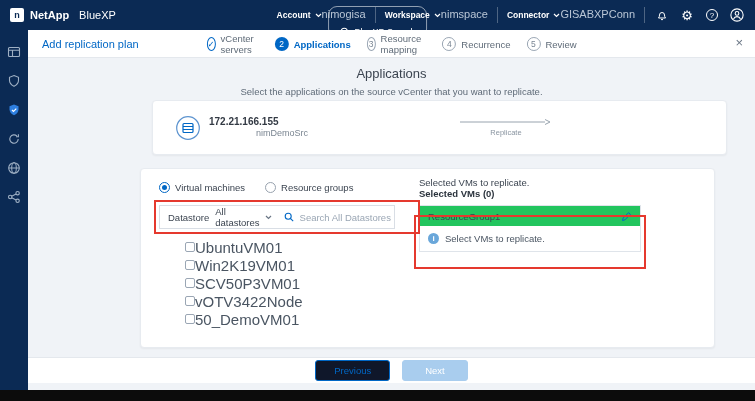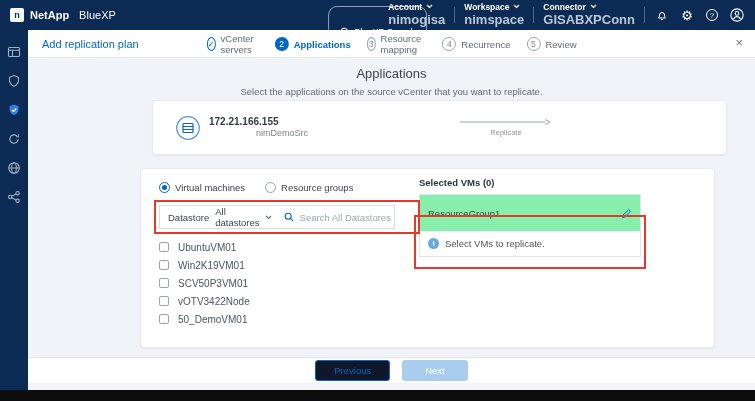--- a/index.html
+++ b/index.html
@@ -8,23 +8,23 @@
   .screen { position:relative; width:755px; height:401px; background:#f0f3f7; overflow:hidden; margin:0 auto; }
 
   
   .topbar { position:absolute; top:0; left:0; width:755px; height:30px; background:#0b2a54; display:flex; align-items:center; padding:0 10px; }
   .brand { display:flex; align-items:center; gap:6px; }
   .logo-mark { width:14px; height:14px; background:#ffffff; border-radius:2px; color:#0b2a54; font-size:9px; font-weight:bold; display:flex; align-items:center; justify-content:center; }
   .brand-name { color:#fff; font-size:11px; font-weight:bold; }
   .product-name { color:#fff; font-size:11px; margin-left:4px; }
   .search-pill { position:absolute; left:50%; transform:translateX(-50%); top:6px; height:32px; border:1px solid rgba(255,255,255,.55); border-radius:9px; display:flex; align-items:flex-end; gap:5px; padding:0 11px; color:#fff; font-size:9px; cursor:pointer; background:transparent; }
   .top-right { margin-left:auto; display:flex; align-items:center; gap:9px; }
-  .hmenu { display:flex; flex-direction:column; line-height:1.25; cursor:pointer; }
+  .hmenu { display:flex; flex-direction:row; line-height:1.25; cursor:pointer; }
   .hmenu-top { display:flex; align-items:center; gap:4px; color:#fff; font-size:8.5px; font-weight:bold; }
-  .hmenu-val { color:#b9c6d6; font-size:13px;font-weight:bold; }
+  .hmenu-val { color:#b9c6d6; font-size:11px; }
   .hdiv { width:1px; height:16px; background:rgba(255,255,255,.28); }
   .hicon { color:#fff; display:flex; align-items:center; justify-content:center; width:16px; height:16px; cursor:pointer; background:none; border:none; }
   .help-badge { width:12px; height:12px; border:1px solid #fff; border-radius:50%; color:#fff; font-size:8px; display:flex; align-items:center; justify-content:center; }
   .gear-glyph { font-size:13px; line-height:1; }
 
   
   .body { position:absolute; top:30px; left:0; right:0; bottom:11px; display:flex; }
   .sidebar { width:28px; background:#0b2a54; display:flex; flex-direction:column; align-items:center; padding-top:12px; gap:9px; }
   .side-btn { width:20px; height:20px; display:flex; align-items:center; justify-content:center; color:#9fb0c4; background:none; border:none; cursor:pointer; }
   .side-btn.active { color:#2e7fe0; }
@@ -66,28 +66,28 @@
   .radio.sel { border:1px solid #0067c5; }
   .radio-dot { width:5px; height:5px; border-radius:50%; background:#0067c5; }
   .datastore-row { margin-top:10px; width:236px; height:24px; border:1px solid #d9dee5; background:#fff; display:flex; align-items:center; padding:0 8px; gap:6px; font-size:9.5px; color:#3b4450; }
   .ds-select { display:flex; align-items:center; gap:5px; cursor:pointer; color:#3b4450; }
   .ds-caret { color:#6a7685; display:flex; }
   .vdiv { width:1px; height:14px; background:#e0e5ea; }
   .ds-search-icon { color:#0067c5; display:flex; }
   .ds-input { border:none; outline:none; font-size:9.5px; width:108px; color:#3b4450; background:transparent; }
   .ds-input::placeholder { color:#9aa6b4; }
   .vm-list { margin-top:9px; display:flex; flex-direction:column; }
-  .vm-row { display:flex; align-items:center; gap:9px; height:18px; font-size:10px; color:#4a5562; }
+  .vm-row { display:flex; align-items:center; height:18px; font-size:15px; color:#4a5562;margin-left:26px; }
   .checkbox { width:10px; height:10px; border:1px solid #9aa6b4; border-radius:2px; background:#fff; cursor:pointer; }
 
   .right-col { position:absolute; left:278px; top:8px; width:222px; font-size:9.5px; }
   .sel-heading { color:#3b4450; }
   .sel-count { font-weight:bold; color:#2b333d; }
   .group-box { margin-top:6px; border:1px solid #dfe4ea; background:#fff; }
-  .group-head { height:36px; background:#86efac; display:flex; align-items:center; justify-content:space-between; padding:0 8px; color:#3b4450; }
+  .group-head { height:20px; background:#22c55e; display:flex; align-items:center; justify-content:space-between; padding:0 8px; color:#3b4450; }
   .edit-btn { background:none; border:none; cursor:pointer; display:flex; align-items:center; color:#0067c5; }
   .group-body { padding:7px 8px; display:flex; align-items:center; gap:6px; color:#4a5562; }
   .info-badge { width:11px; height:11px; border-radius:50%; background:#6aa7da; color:#fff; font-size:8px; font-weight:bold; display:flex; align-items:center; justify-content:center; flex:none; }
 
   .annotation { position:absolute; border:2px solid #e5392e; pointer-events:none; }
   .ann-datastore { left:13px; top:31px; width:266px; height:34px; }
   .ann-selected { left:273px; top:46px; width:232px; height:54px; }
 
   
   .footerbar { position:absolute; left:0; right:0; bottom:7px; height:26px; background:#fff; border-top:1px solid #e4e8ed; display:flex; align-items:center; justify-content:center; gap:12px; }
@@ -351,20 +351,21 @@
               <span>vOTV3422Node</span>
             </div>
             <div class="vm-row">
               <span class="checkbox"></span>
               <span>50_DemoVM01</span>
             </div>
           </div>
         </div>
 
         <div class="right-col">
+          <div class="sel-heading">Selected VMs to replicate.</div>
           <div class="sel-count">Selected VMs (0)</div>
           <div class="group-box">
             <div class="group-head">
               <span>ResourceGroup1</span>
               <button class="edit-btn">
                 <span style="display:flex;">
                     <svg width="11" height="11" viewBox="0 0 11 11">
                       <path d="M1.5 9.5l.6-2.4 5.5-5.5 1.8 1.8-5.5 5.5z" fill="none" stroke="currentColor" stroke-width="1"></path>
                     </svg>
                   </span>

